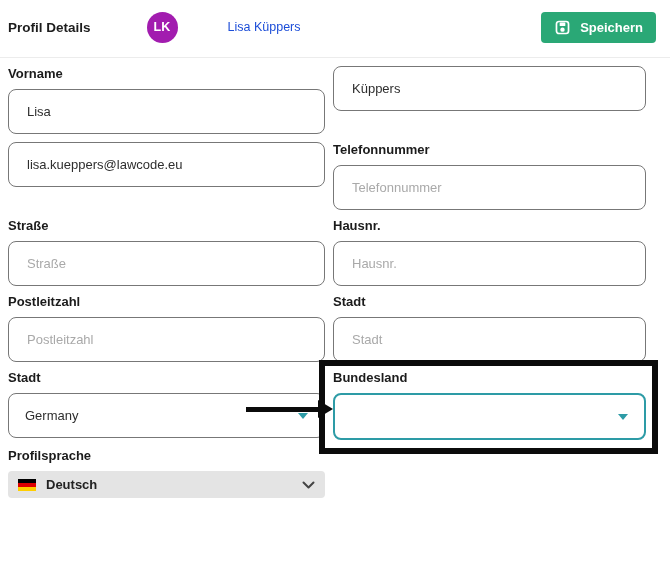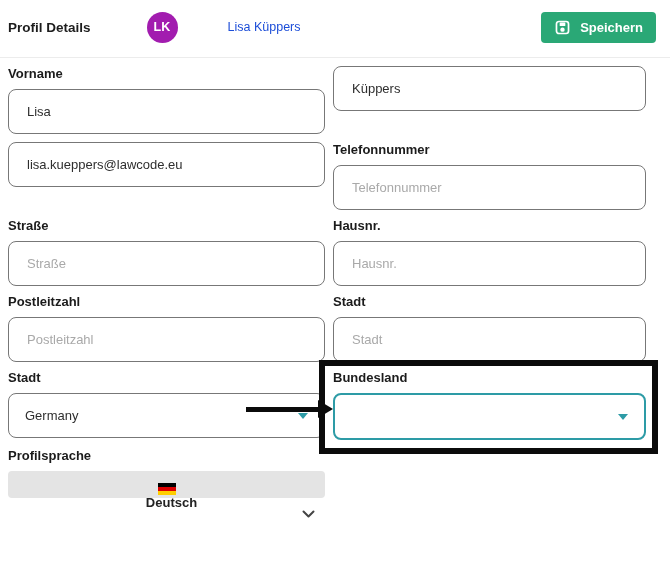--- a/index.html
+++ b/index.html
@@ -38,21 +38,21 @@
 
   
   .arrow { position:absolute; top:30px; right:-8px; width:87px; height:18px;
     display:flex; align-items:center; z-index:5; pointer-events:none; }
   .arrow .shaft { flex:1; height:5px; background:#0B0B0B; }
   .arrow .head { width:0; height:0; border-top:9px solid transparent;
     border-bottom:9px solid transparent; border-left:15px solid #0B0B0B; }
 
   
   .lang-select { width:100%; height:27px; background:#e4e4e4; border-radius:4px;
-    display:flex; align-items:center; padding:12px 10px; cursor:pointer;flex-direction:column; }
+    display:flex; align-items:center; padding:12px 10px; cursor:pointer; }
   .flag { width:18px; height:12px; display:flex; flex-direction:column; flex-shrink:0; }
   .flag .s1 { flex:1; background:#000000; }
   .flag .s2 { flex:1; background:#DD0000; }
   .flag .s3 { flex:1; background:#FFCE00; }
   .lang-label { margin-left:10px; font-size:13px; font-weight:bold; color:#222; }
   .lang-chevron { margin-left:auto; display:flex; }
 </style>
 </head>
 <body>
 

